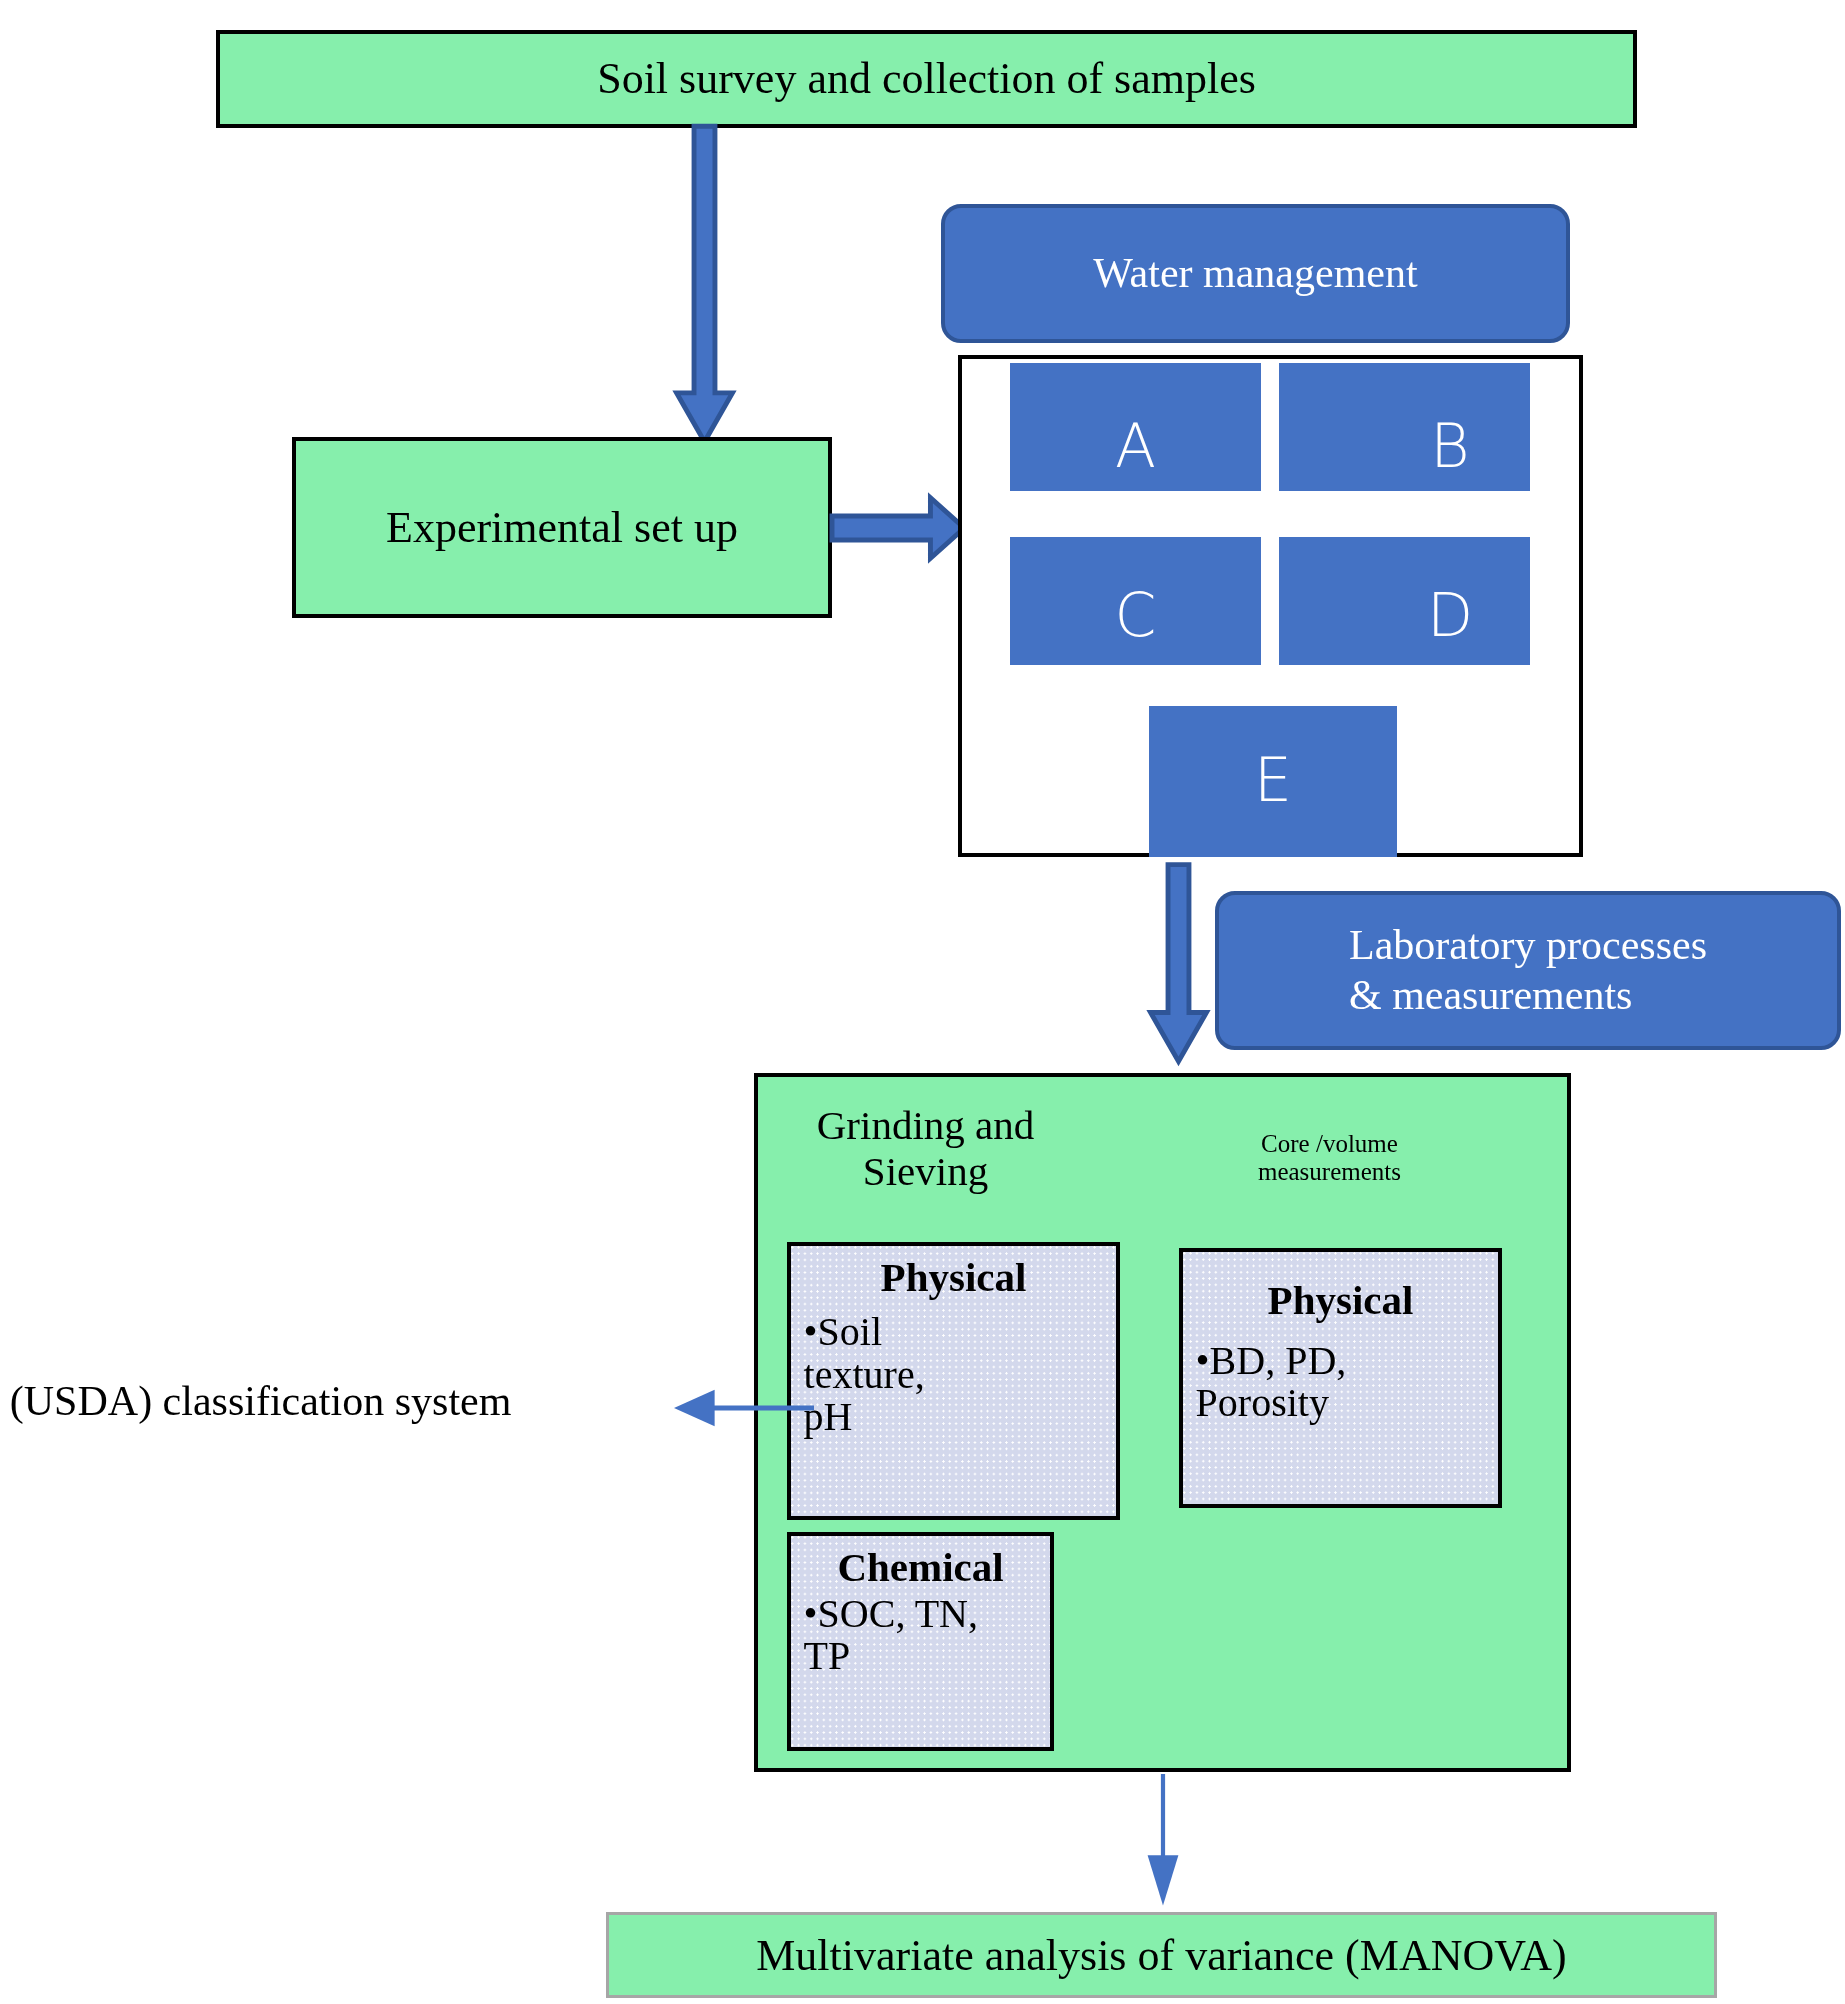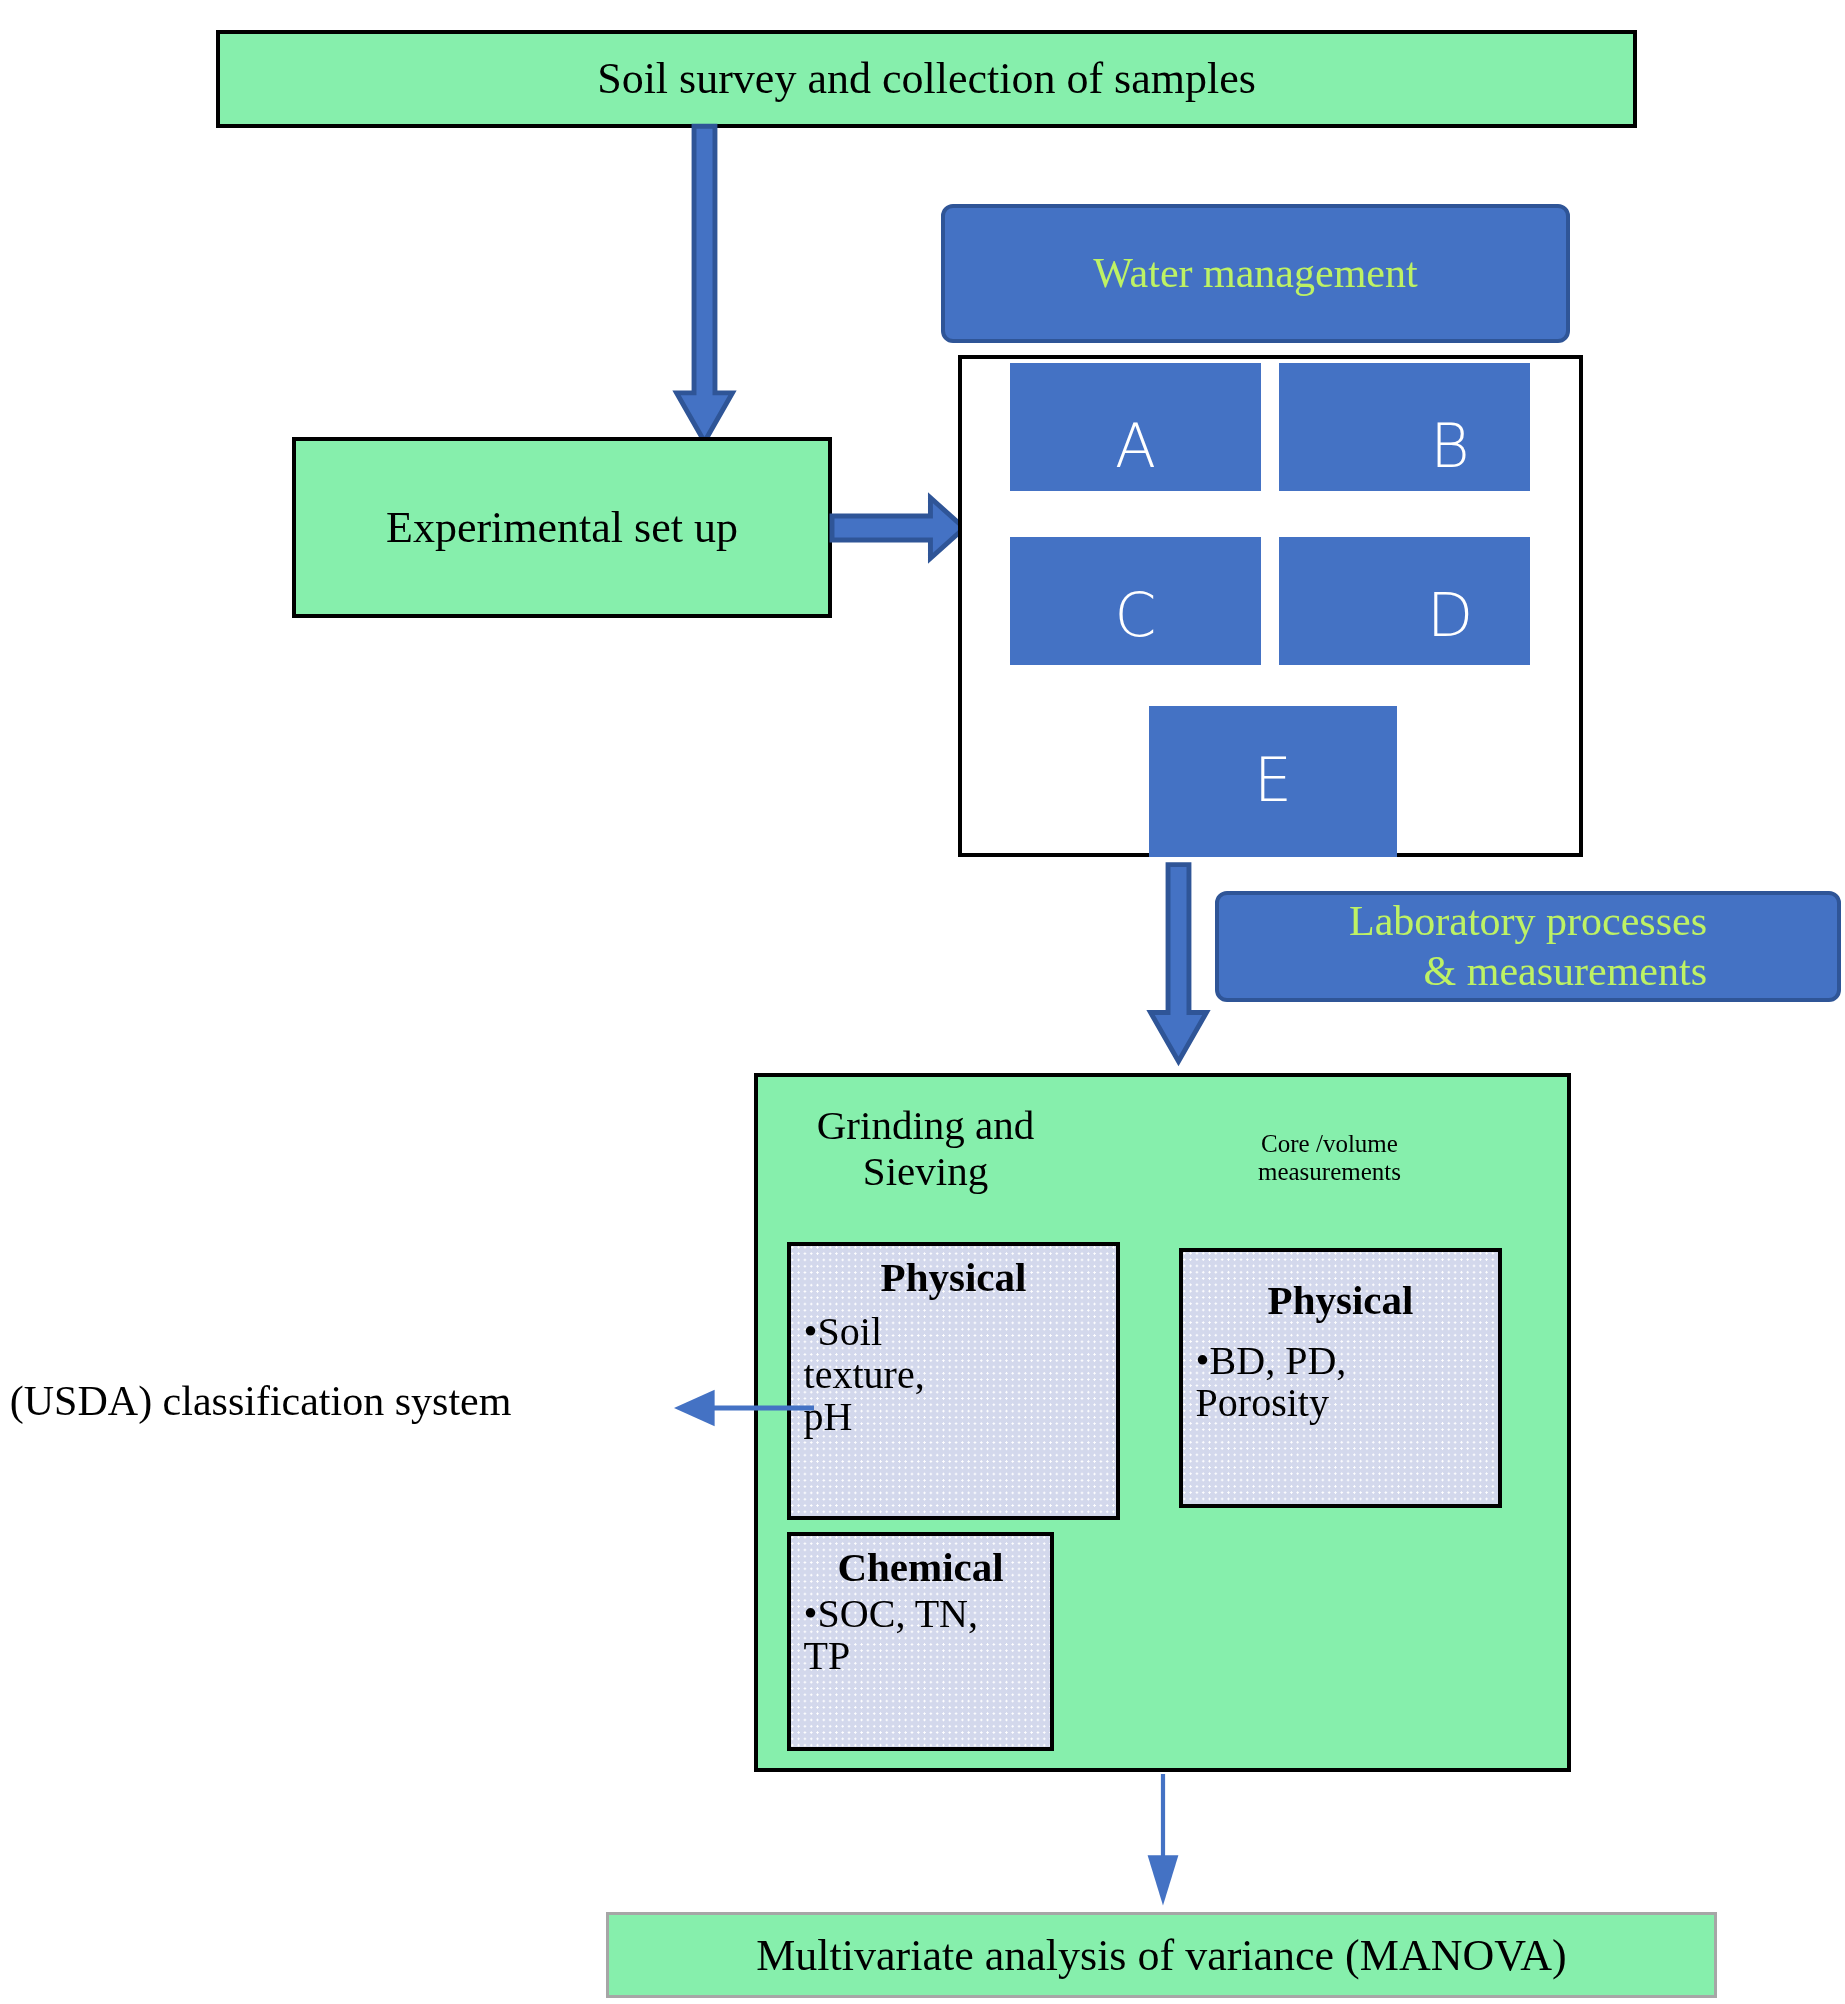--- a/index.html
+++ b/index.html
@@ -32,26 +32,26 @@
   }
   .node-box.thin-gray {
     border: 3.5px solid #a6a6a6;
   }
 
   
   .pill {
     box-sizing: border-box;
     background: #4472C4;
     border: 4.9px solid #2F5597;
-    border-radius: 12px;
-    color: #bef264;
+    border-radius: 20px;
+    color: #ffffff;
     display: flex;
     align-items: center;
     justify-content: center;
-    text-align: right;
+    text-align: left;
     line-height: 1.18;
   }
 
   
   .matrix-frame {
     box-sizing: border-box;
     background: #ffffff;
     border: 4.9px solid #000000;
   }
   .cell {
@@ -146,21 +146,21 @@
   <div class="abs cell" style="left:1149px; top:706px; width:248px; height:151px;">
     <span style="left:0; right:0; top:39px; text-align:center; font-size:60px;">E</span>
   </div>
 
   <div class="abs" style="left:1145px; top:864px; width:67px; height:198px;">
     <svg width="67" height="198" viewBox="0 0 96 282">
       <polygon points="33,0 63,0 63,212 88,212 48,282 8,212 33,212" fill="#4472C4" stroke="#2F5597" stroke-width="7"></polygon>
     </svg>
   </div>
 
-  <div class="abs pill" style="left:1215px; top:891px; width:626px; height:111px; font-size:42px;">
+  <div class="abs pill" style="left:1215px; top:891px; width:626px; height:159px; font-size:42px;">
     <div>
       <div>Laboratory processes</div>
       <div>&amp; measurements</div>
     </div>
   </div>
 
   <div class="abs node-box" style="left:754px; top:1073px; width:817px; height:699px; display:block;">
   </div>
 
   <div class="abs plain-label" style="left:771px; top:1103px; width:309px; font-size:41px;">

